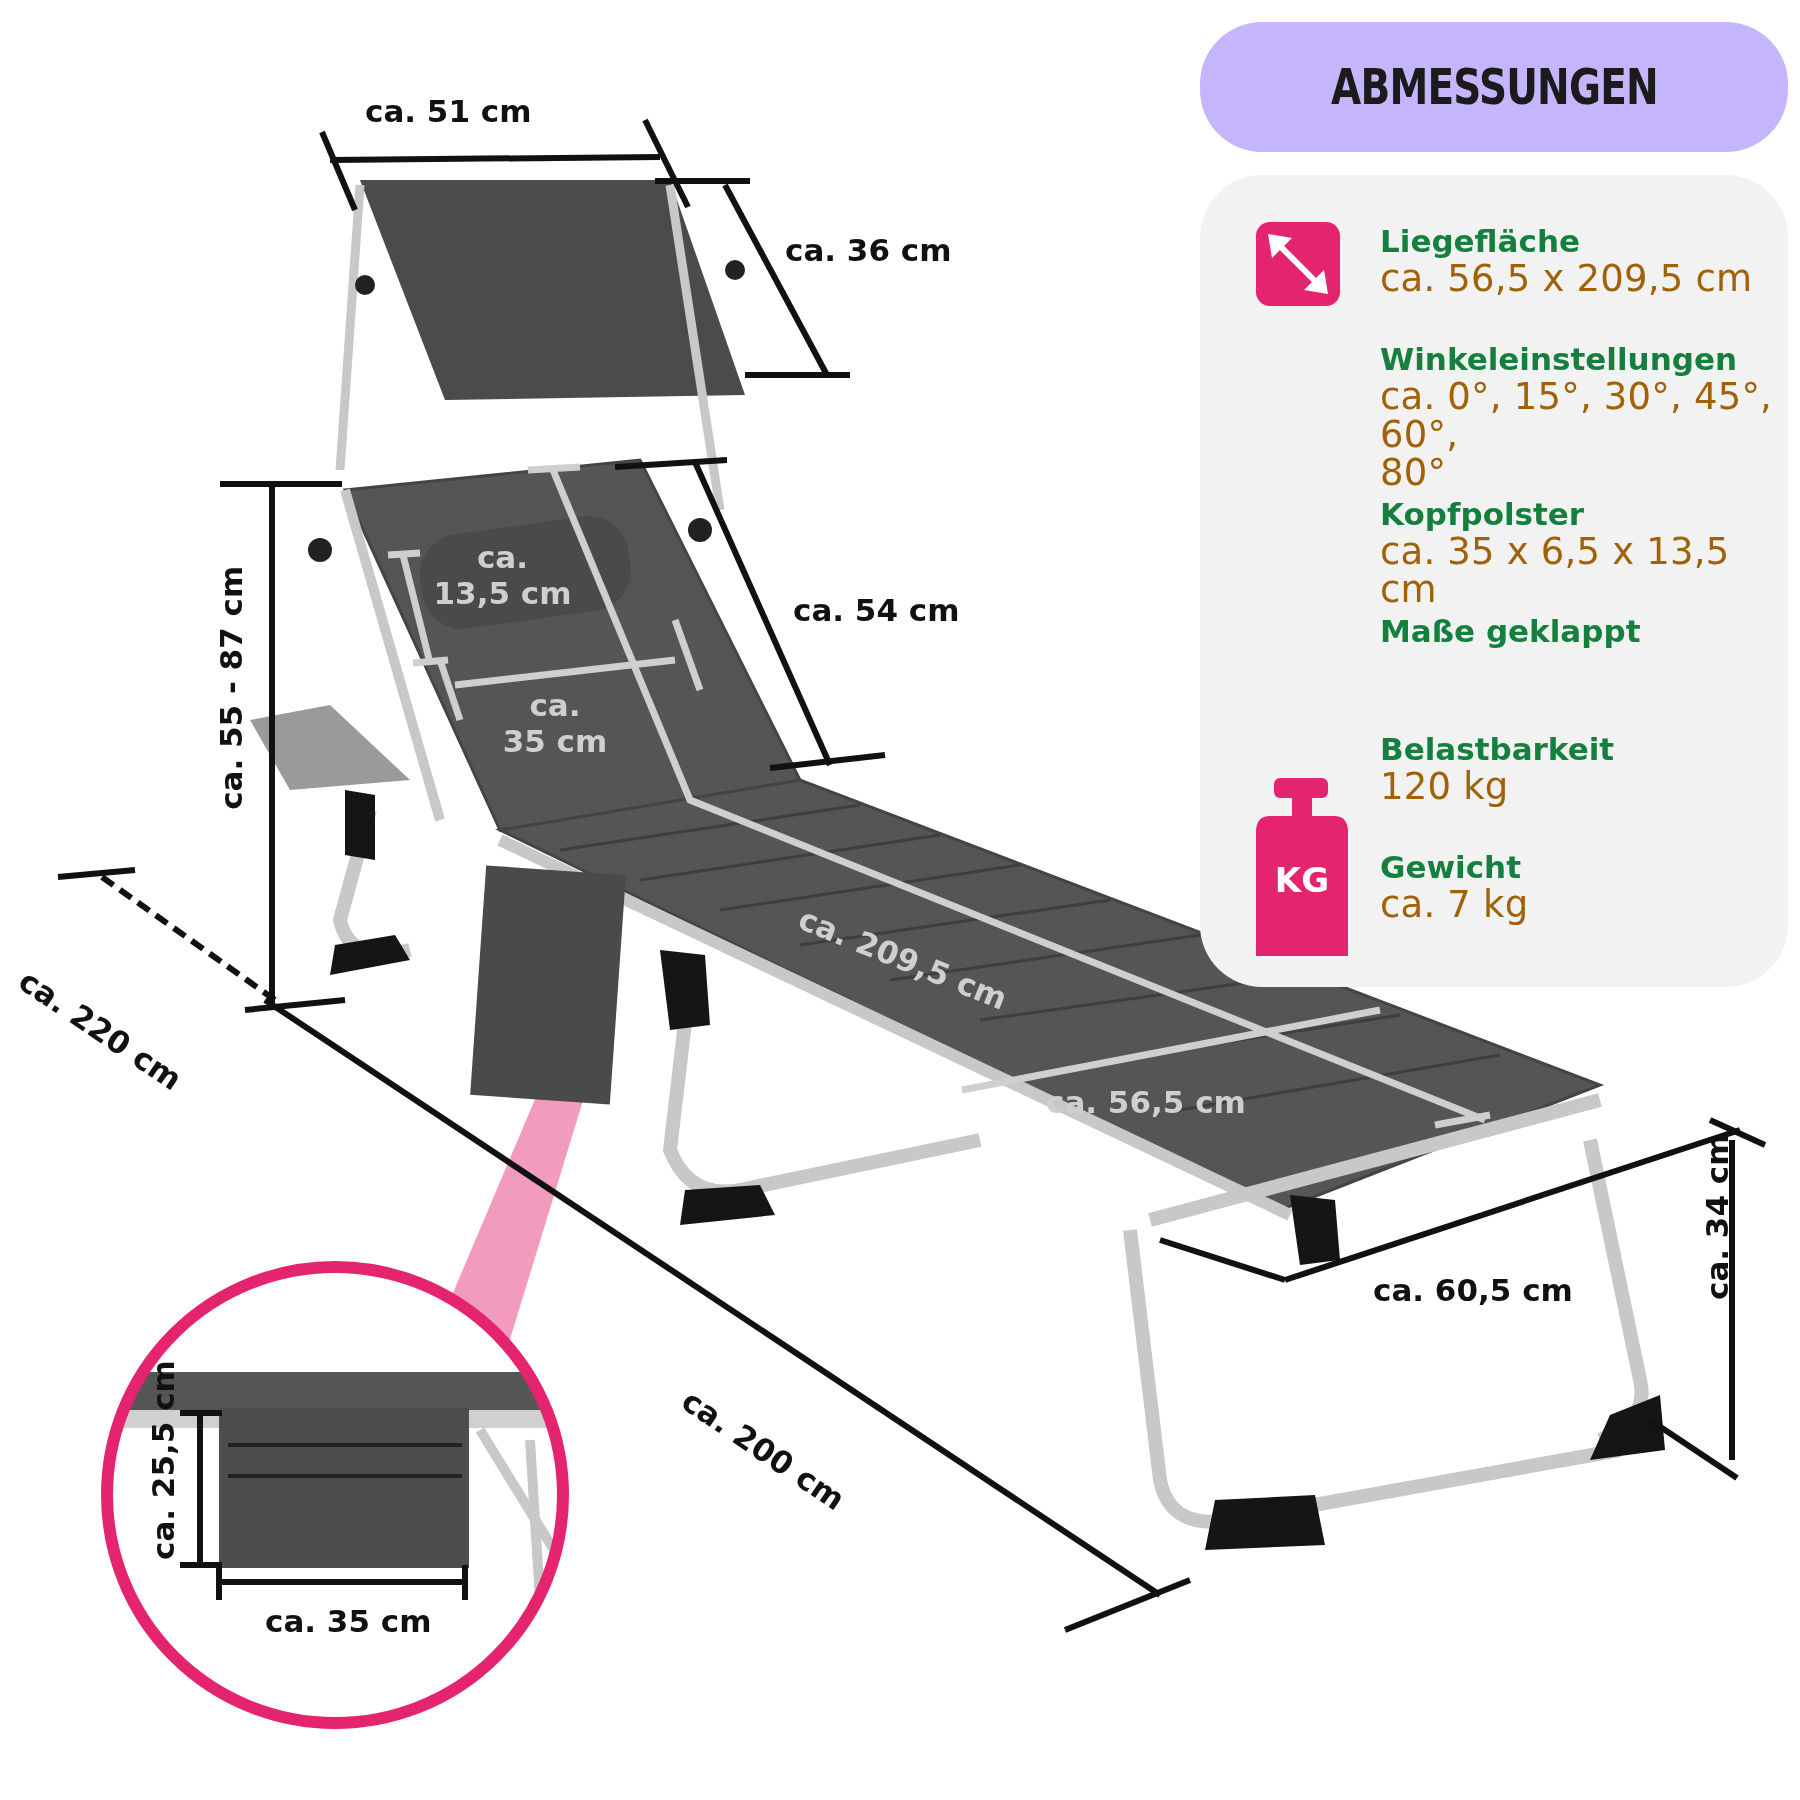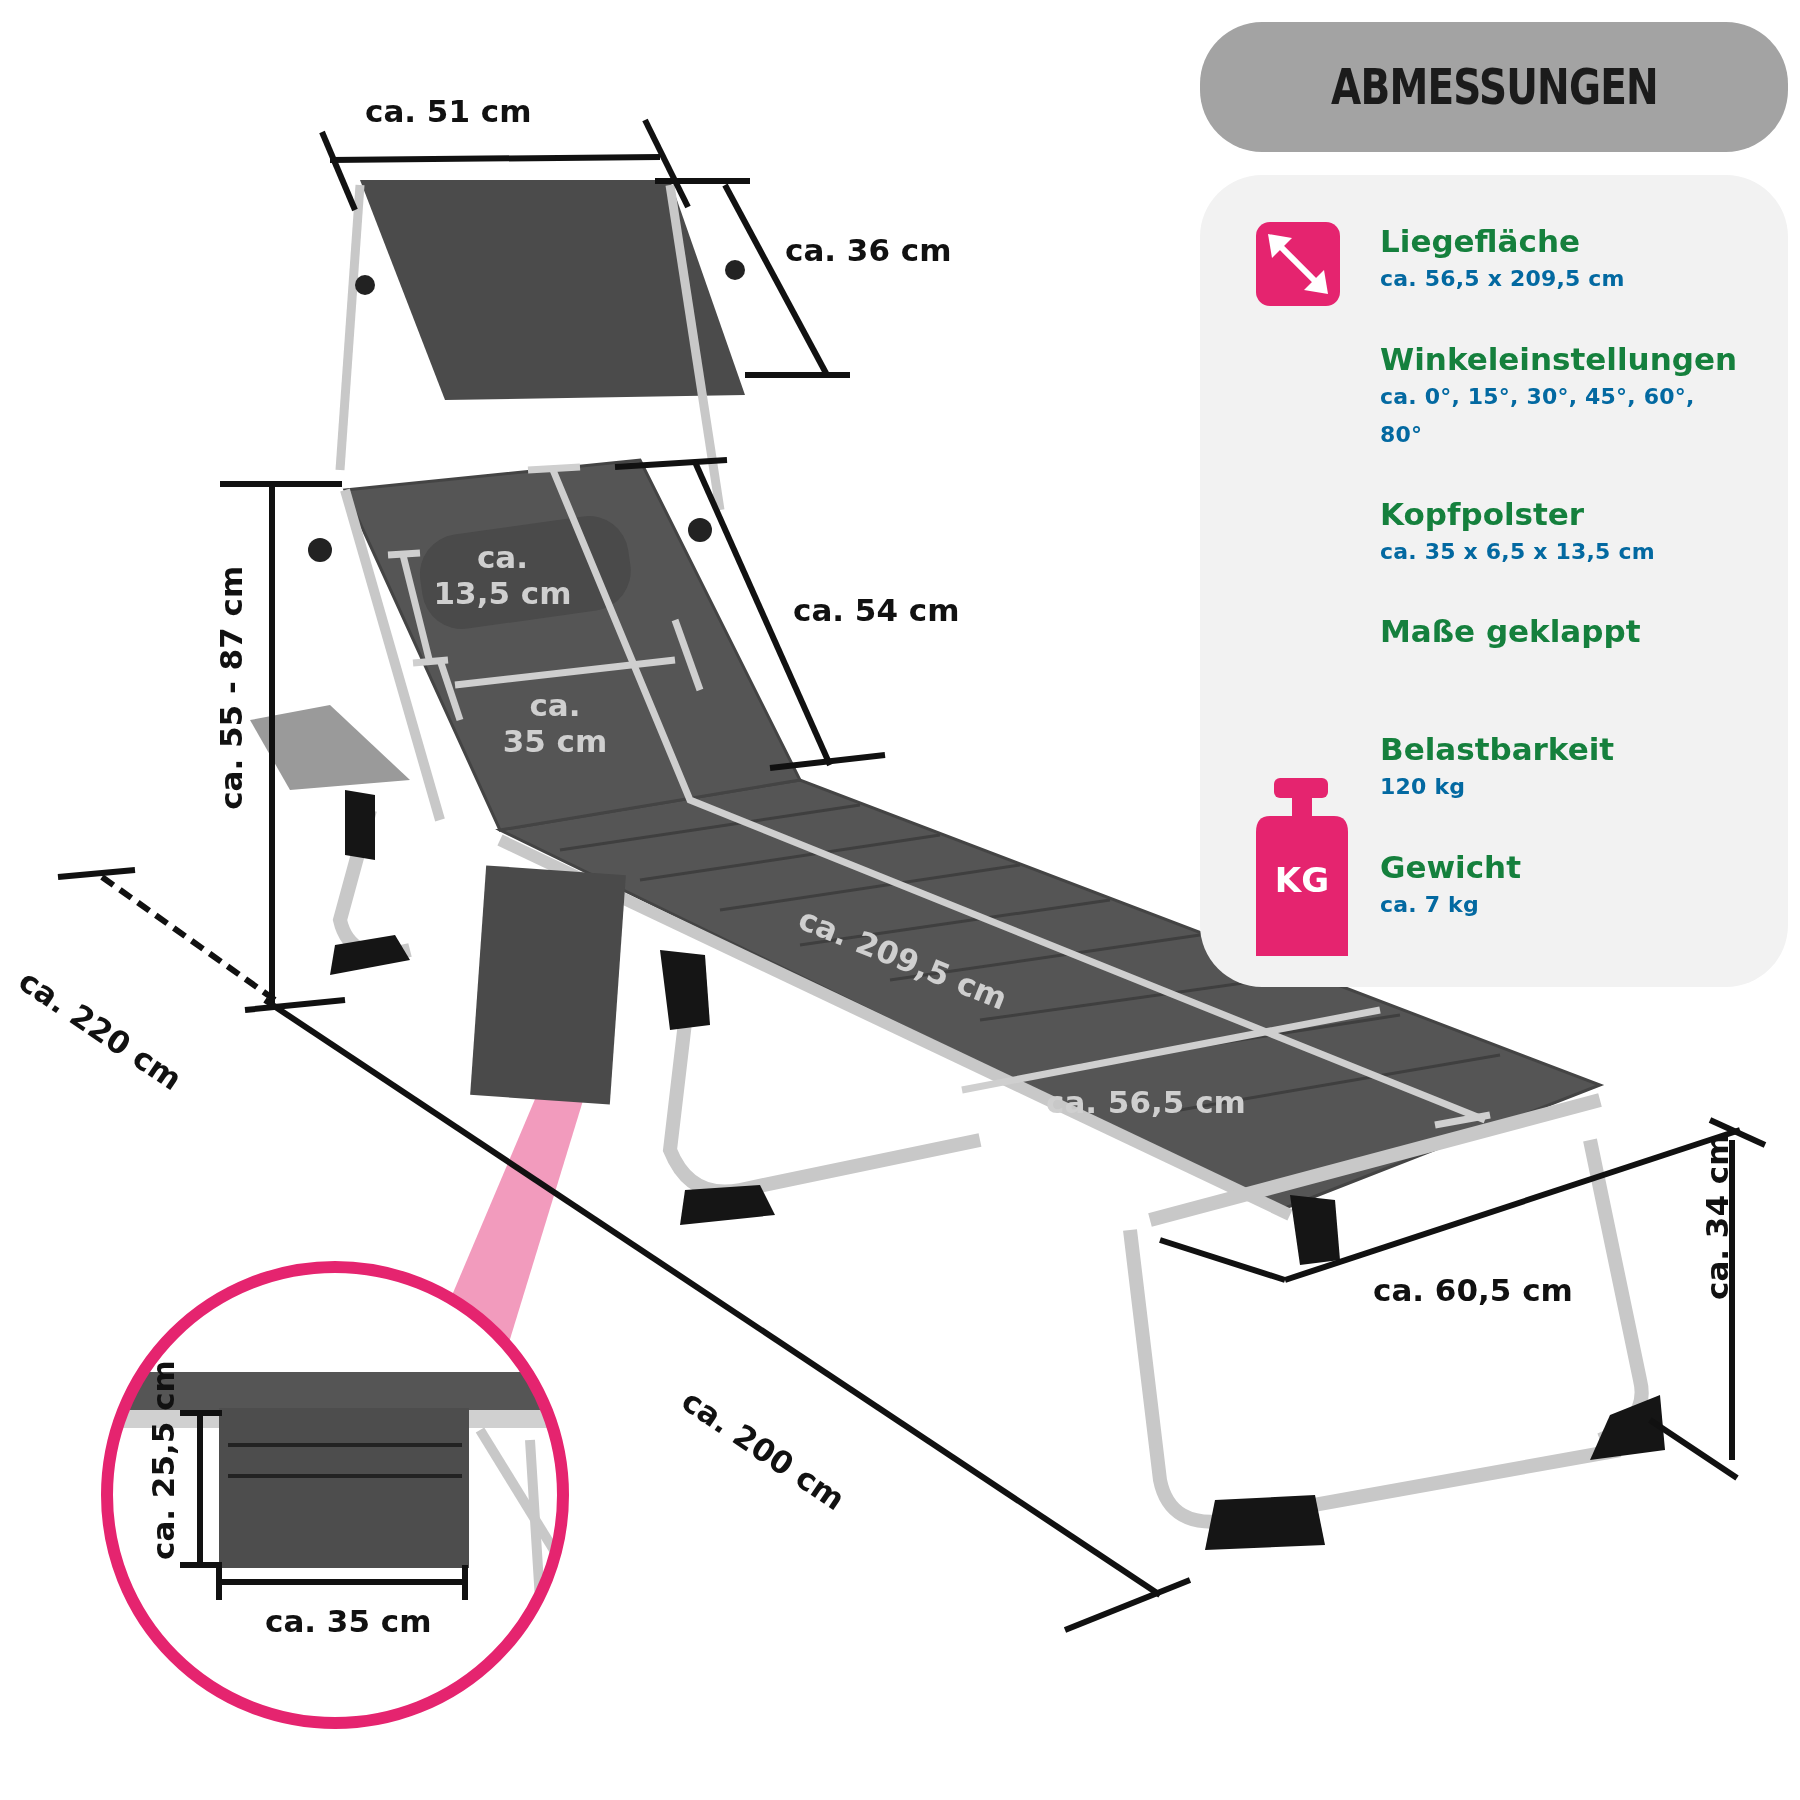--- a/index.html
+++ b/index.html
@@ -4,28 +4,28 @@
 <style>
   html, body { margin: 0; padding: 0; background: #ffffff; }
   body { width: 1800px; height: 1800px; position: relative; overflow: hidden;
          font-family: "DejaVu Sans", "Liberation Sans", sans-serif; color: #111; }
   .canvas { position: absolute; left: 0; top: 0; width: 1724px; height: 1800px; }
   .diagram-svg { position: absolute; left: 0; top: 0; width: 1800px; height: 1800px; }
   .dim-label { position: absolute; font-weight: bold; font-size: 31px; color: #111; white-space: nowrap; line-height: 1.15; }
   .dim-label.light { color: #cfcfcf; text-align: center; }
 
   .title-pill { position: absolute; left: 1200px; top: 22px; width: 588px; height: 130px;
-                background: #a3a3a3; border-radius: 62px; display: flex; align-items: center; justify-content: center; }
+                background: #c4b5fd; border-radius: 62px; display: flex; align-items: center; justify-content: center; }
   .title-pill span { font-family: "DejaVu Sans", sans-serif; font-weight: bold; font-size: 50px;
                      letter-spacing: -1px; color: #1b1b1b; transform: scaleX(0.78); }
   .spec-panel { position: absolute; left: 1200px; top: 175px; width: 588px; height: 812px;
                 background: #f2f2f2; border-radius: 62px; }
   .spec { position: absolute; left: 180px; width: 400px; }
   .spec .name { font-weight: bold; font-size: 31px; color: #15803d; line-height: 38px; }
-  .spec .value { font-size: 22px; color: #0369a1; line-height: 38px; font-weight: bold; letter-spacing: 0.2px; }
+  .spec .value { font-size: 37px; color: #a16207; line-height: 38px; font-weight: normal; letter-spacing: 0.2px; }
   .icon-resize { position: absolute; left: 56px; top: 47px; width: 84px; height: 84px;
                  background: #e5246f; border-radius: 14px; }
   .icon-weight { position: absolute; left: 56px; top: 603px; width: 92px; height: 178px; }
 </style>
 </head>
 <body>
 
 <div class="canvas">
 
   <svg class="diagram-svg" viewBox="0 0 1800 1800">

